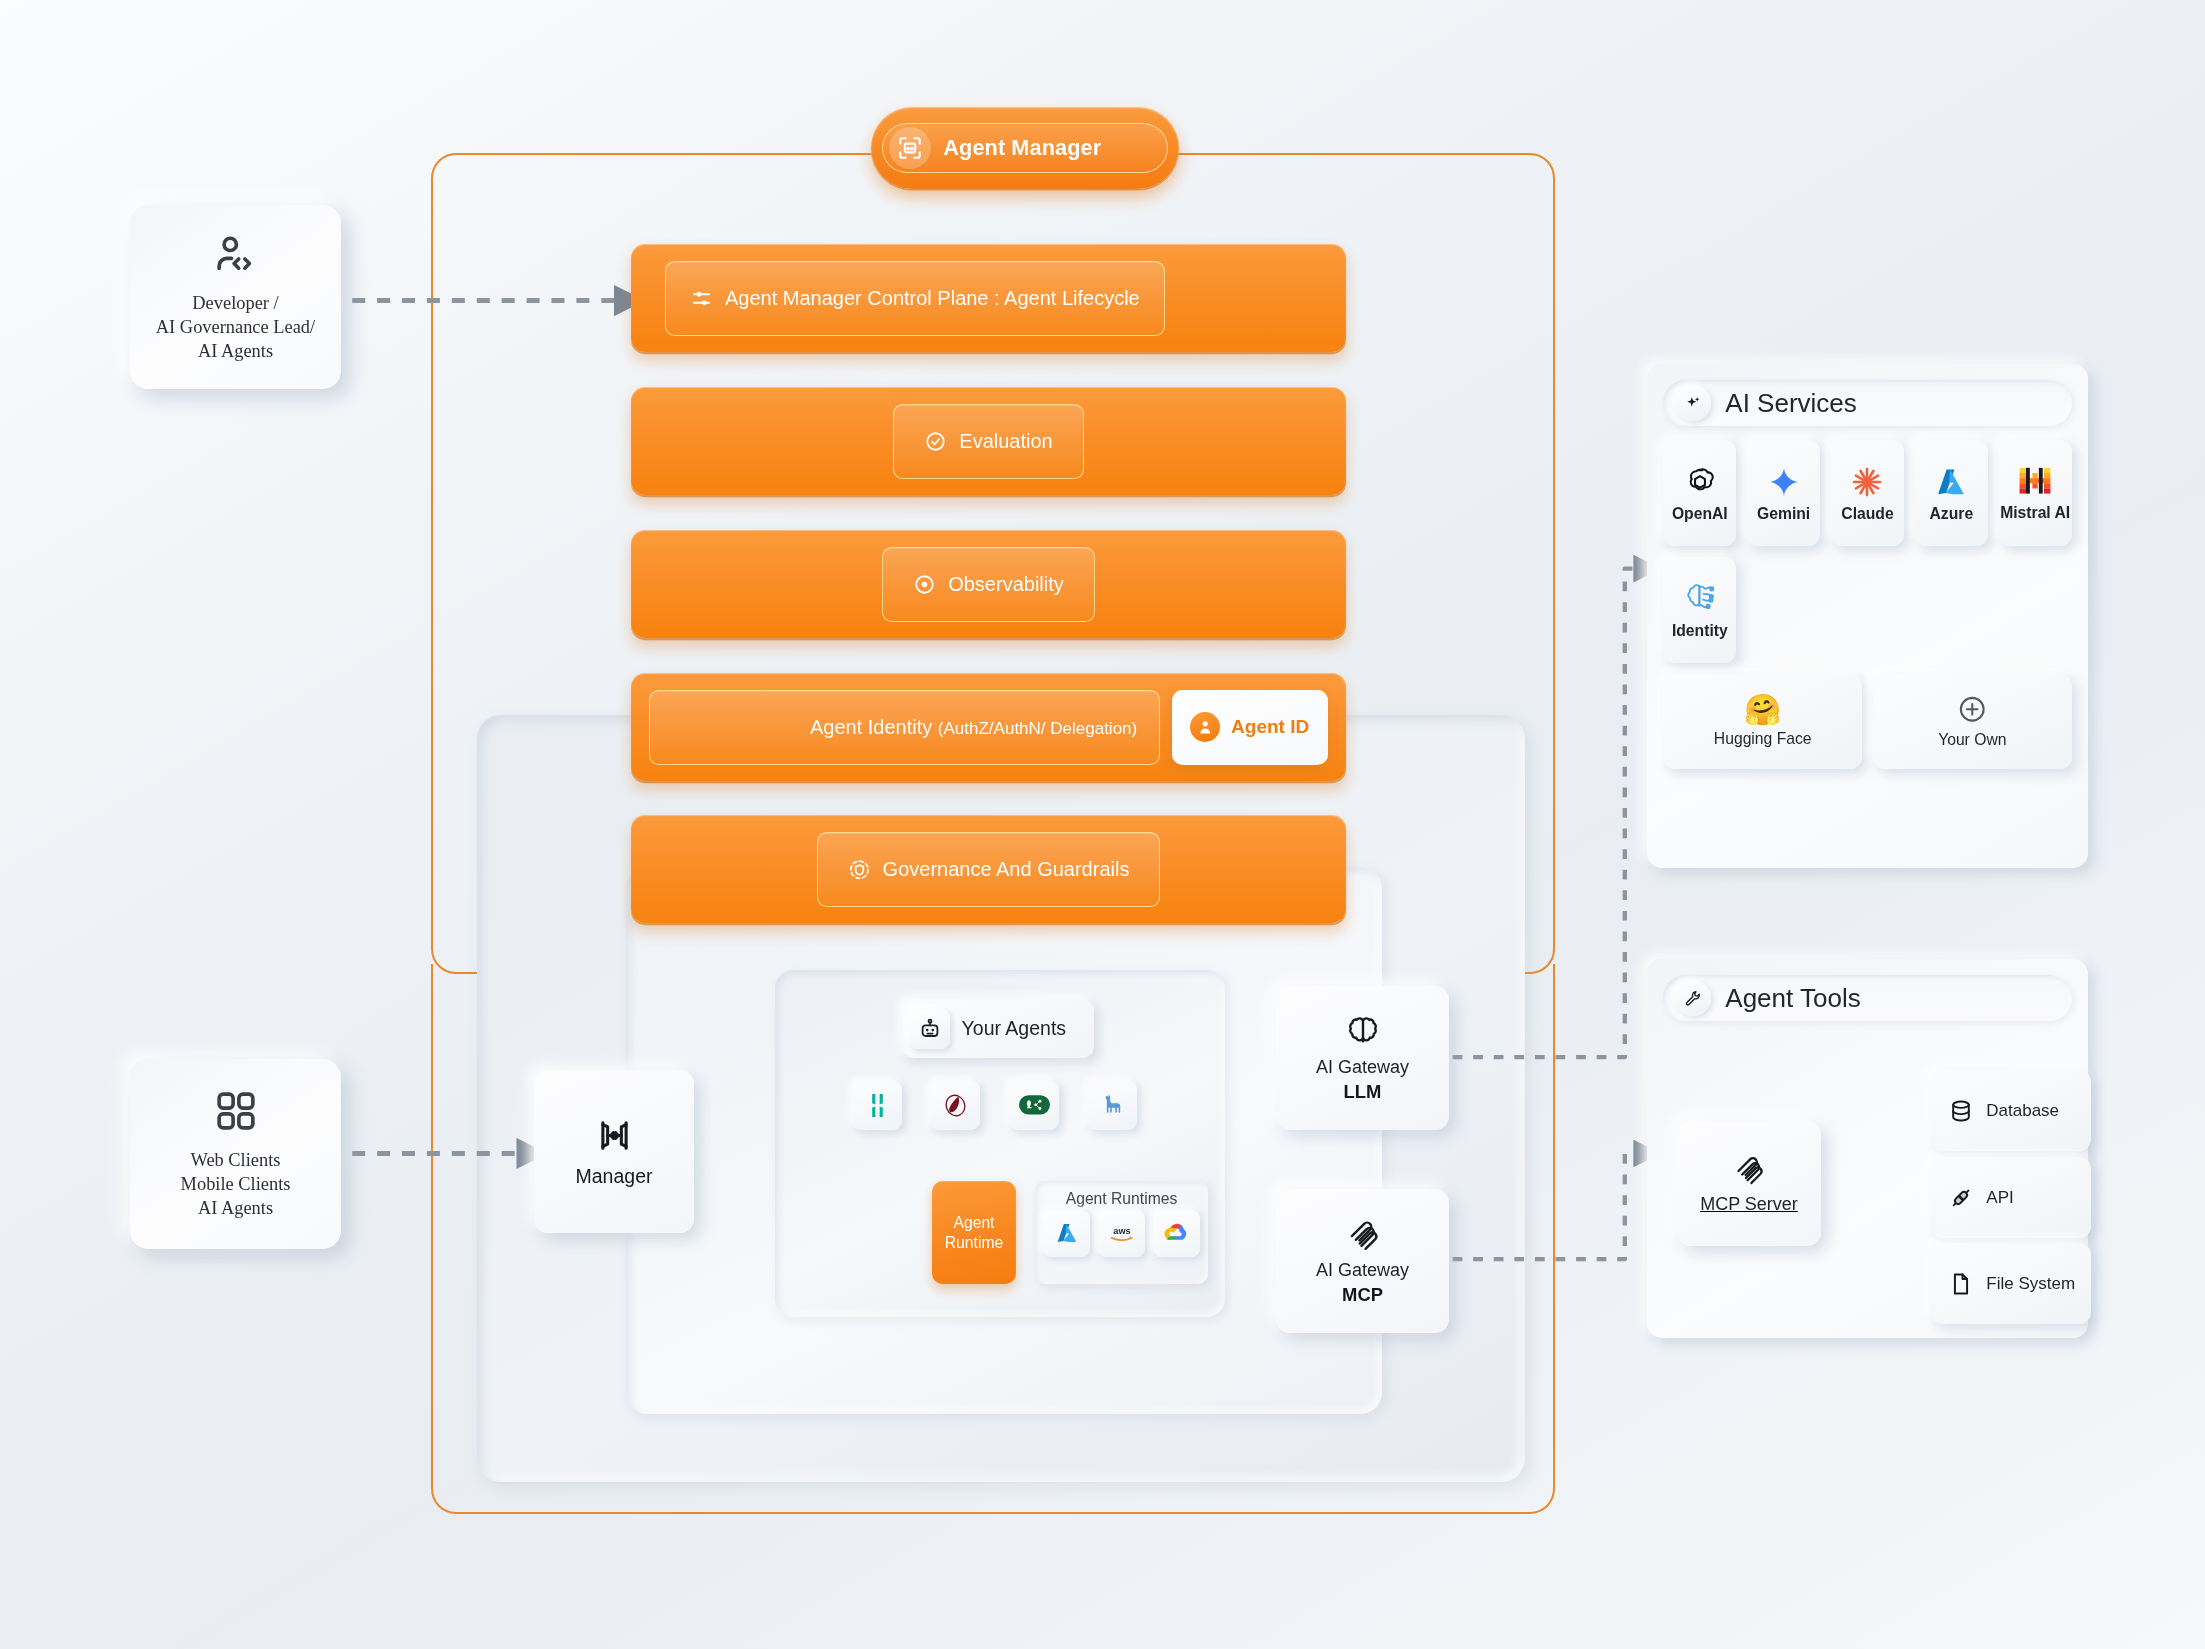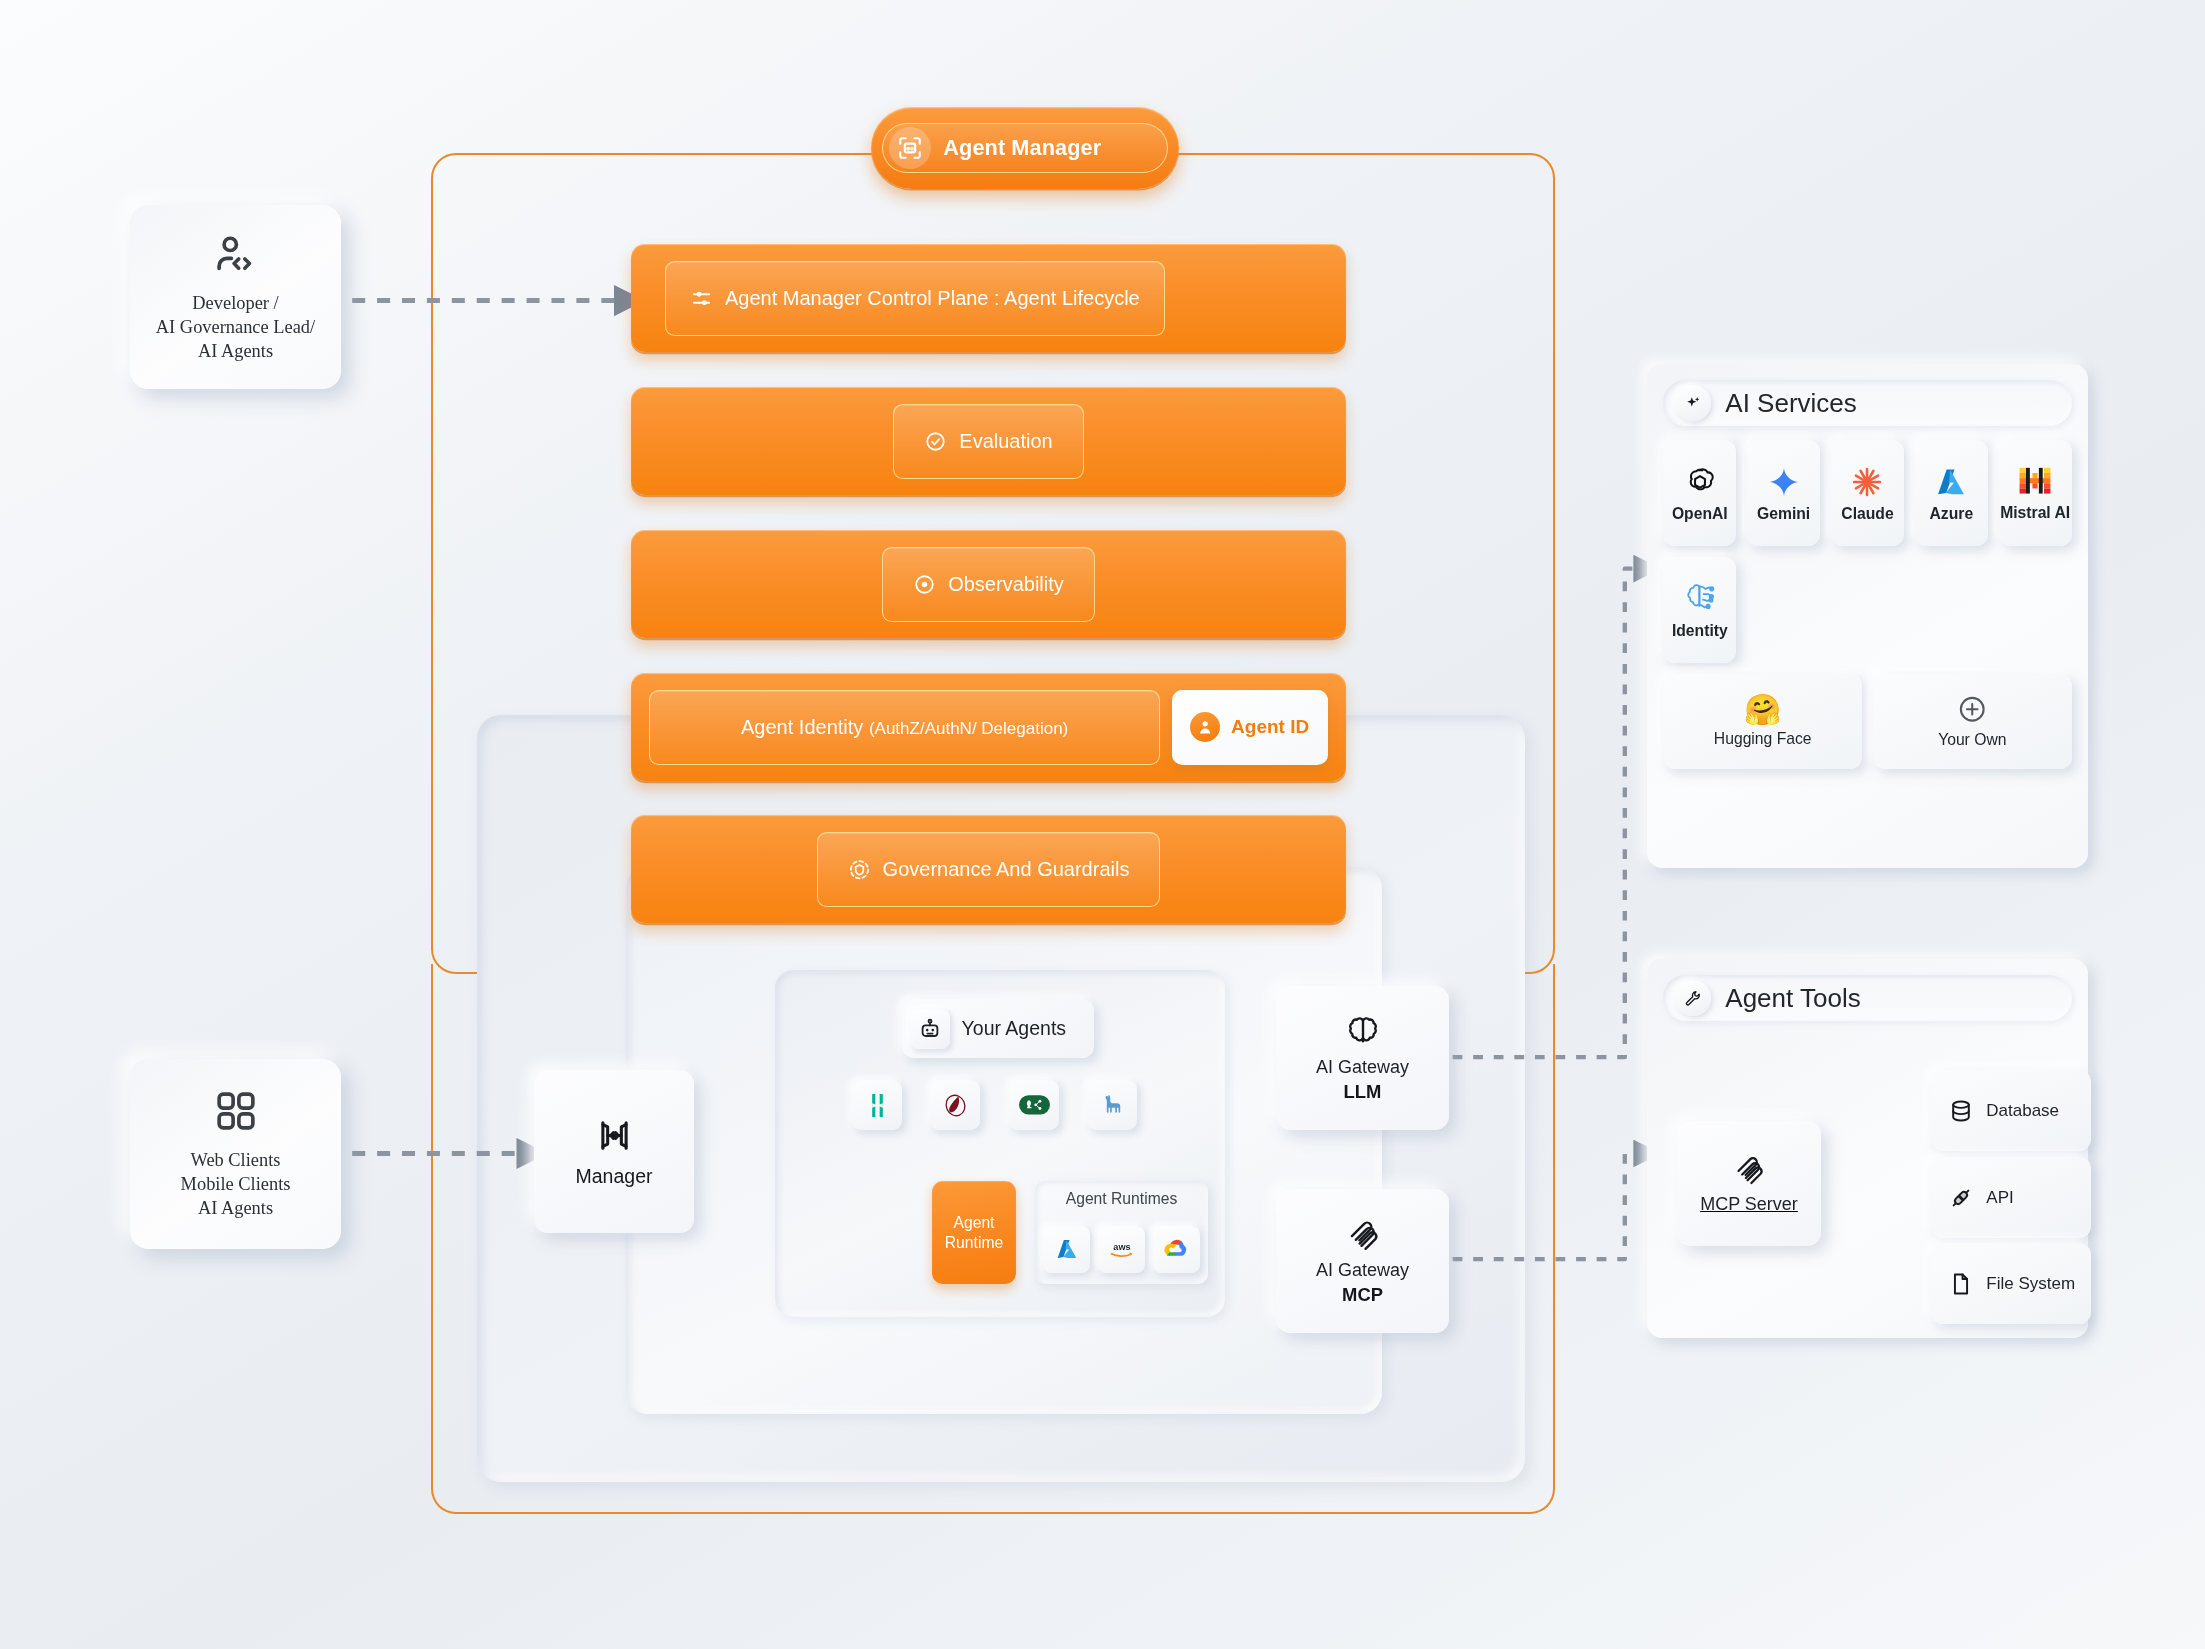--- a/index.html
+++ b/index.html
@@ -171,21 +171,21 @@
     border-radius: 10.8px;
     box-shadow: 0 5.4px 10.8px rgba(222,116,16,0.32), inset 0 0.5px 1.1px rgba(255,255,255,0.35);
     display: flex; align-items: center; justify-content: center; text-align: center;
     color: #fff; font-size: 15.7px; line-height: 1.25;
   }
   .rt-box {
     background: linear-gradient(155deg,#f8fafc,#eef1f5);
     border-radius: 10.8px;
     box-shadow: inset 1.6px 1.6px 4.9px rgba(163,177,198,0.22), inset -1.6px -1.6px 4.9px rgba(255,255,255,0.85),
                 3.3px 3.3px 8.7px rgba(163,177,198,0.22);
-    display: flex; flex-direction: column; align-items: center; gap: 18px; padding-top: 8.7px;
+    display: flex; flex-direction: column; align-items: center; gap: 2px; padding-top: 8.7px;
   }
   .rt-box .hd { font-size: 15.7px; color: #40464c; }
   .rt-ico {
     width: 47px; height: 47px; border-radius: 8.7px;
     background: linear-gradient(155deg,#fdfefe,#f1f4f7);
     box-shadow: 2.7px 2.7px 6.5px rgba(163,177,198,0.30), -2.2px -2.2px 5.4px rgba(255,255,255,0.95);
     display: flex; align-items: center; justify-content: center;
   }
 
   .gw-tile {
@@ -322,21 +322,21 @@
         <svg width="23" height="23" viewBox="0 0 24 24" fill="none" stroke="#fff" stroke-width="1.9" stroke-linecap="round" stroke-linejoin="round">
           <circle cx="12" cy="12" r="8.6"></circle>
           <circle cx="12" cy="12" r="2.9" fill="#fff" stroke="none"></circle>
         </svg>
       </span>
       <span class="t">Observability</span>
     </div>
   </div>
 
   <div class="abs obar" style="left:631px; top:673px; width:715px; height:108px; padding:0 18.4px; gap:12px;">
-    <div class="obar-chip" style="height:75px; flex:1; justify-content:center; padding:0 21.7px;">
+    <div class="obar-chip" style="height:75px; flex:1; justify-content:flex-end; padding:0 21.7px;">
       <span class="t"><span>Agent Identity </span><span class="sub">(AuthZ/AuthN/ Delegation)</span></span>
     </div>
     <div class="agentid-chip" style="height:75px;">
       <span class="aid-circ">
         <svg width="18.4" height="18.4" viewBox="0 0 24 24" fill="#ffffff">
           <circle cx="12" cy="7.6" r="3.4"></circle>
           <path d="M5.4 20.2a6.6 6.6 0 0 1 13.2 0z"></path>
         </svg>
       </span>
       <span class="t">Agent ID</span>

